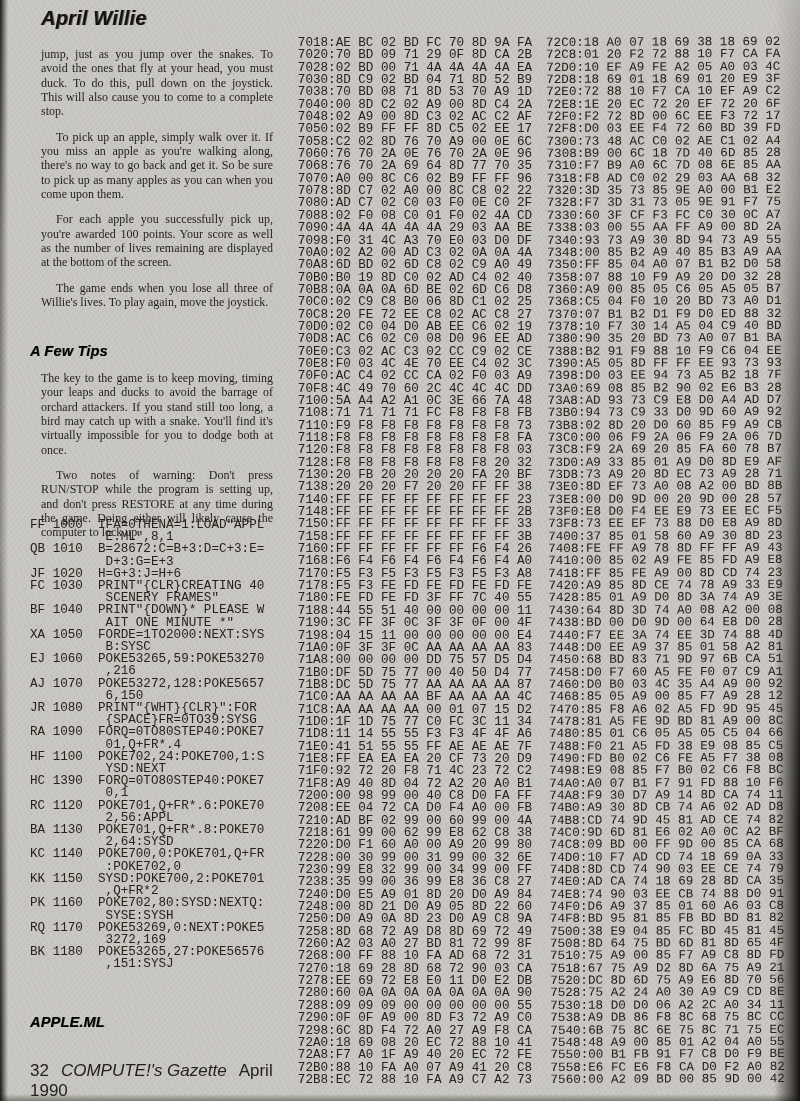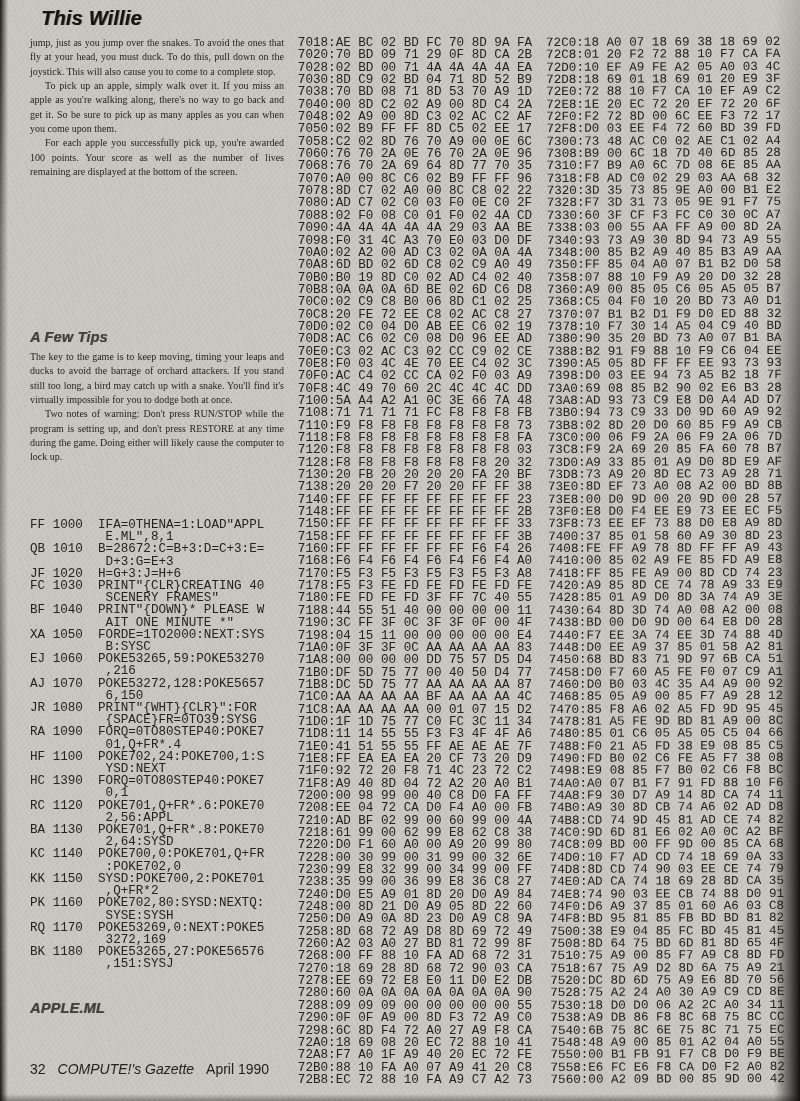--- a/index.html
+++ b/index.html
@@ -35,53 +35,54 @@
     color:#15130f; letter-spacing:.2px;
     text-shadow:1px 0 0 rgba(25,23,20,.55);
   }
   .col1{position:absolute;left:30px;top:36px;width:256px;height:1050px;}
   .col1 > div{position:absolute;left:0;width:254px;}
   .article{top:0;}
   .tips{top:290px;}
   .boot{top:483px;}
   .ml{top:961px;}
   .footerline{top:1025px;}
-  p.body{margin:0;font-size:10px;line-height:14.35px;text-align:justify;}
+  p.body{margin:11px;font-size:12px;line-height:14.35px;text-align:justify;}
   p.body.ind{text-indent:15px;}
   .h2{
-    margin:2px 0 4px 0;
+    margin:16px 0 4px 0;
     font:italic 700 14.5px/18px "Liberation Sans", sans-serif;
-    color:#404040; letter-spacing:.2px;
+    color:#000000; letter-spacing:.2px;
     text-shadow:.6px 0 0 rgba(25,23,20,.5);
   }
   .mono{font-family:"Liberation Mono", monospace;font-size:12.6px;color:#26231d;}
   .listing .bl{white-space:pre;line-height:12.2px;}
   .hexrows .hr{white-space:pre;line-height:11.8px;}
   .hexcol{position:absolute;top:37px;width:252px;}
   #col2{left:289px;text-align:center;}
   #col3{left:546px;transform:rotate(-0.25deg);transform-origin:top left;}
   .hexcol .hr{white-space:pre;line-height:12.35px;font-family:"Liberation Mono", monospace;font-size:12.6px;color:#26231d;}
-  .footerline{font-family:"Liberation Sans", sans-serif;font-size:14px;color:#23211c;}
+  .footerline{font-family:"Liberation Sans", sans-serif;font-size:17px;color:#23211c;}
   .footerline .num{margin-right:12px;}
   .footerline .mag{font-style:italic;margin-right:12px;}
 </style>
 </head>
 <body>
 
 <div class="edge-left"></div>
 <div class="edge-right"></div>
 <div class="edge-bottom"></div>
 
-<h1 class="title">This Willie</h1>
+<h1 class="title">April Willie</h1>
 
 <div class="col1">
   <div class="article" id="article">
       <p class="body">jump, just as you jump over the snakes. To avoid the ones that fly at your head, you must duck. To do this, pull down on the joystick. This will also cause you to come to a complete stop.</p>
       <p class="body ind">To pick up an apple, simply walk over it. If you miss an apple as you're walking along, there's no way to go back and get it. So be sure to pick up as many apples as you can when you come upon them.</p>
       <p class="body ind">For each apple you successfully pick up, you're awarded 100 points. Your score as well as the number of lives remaining are displayed at the bottom of the screen.</p>
+      <p class="body ind">The game ends when you lose all three of Willie's lives. To play again, move the joystick.</p>
     </div>
 
   <div class="tips">
     <div class="h2">A Few Tips</div>
     <div id="tips">
         <p class="body">The key to the game is to keep moving, timing your leaps and ducks to avoid the barrage of orchard attackers. If you stand still too long, a bird may catch up with a snake. You'll find it's virtually impossible for you to dodge both at once.</p>
         <p class="body ind">Two notes of warning: Don't press RUN/STOP while the program is setting up, and don't press RESTORE at any time during the game. Doing either will likely cause the computer to lock up.</p>
       </div>
   </div>
 

